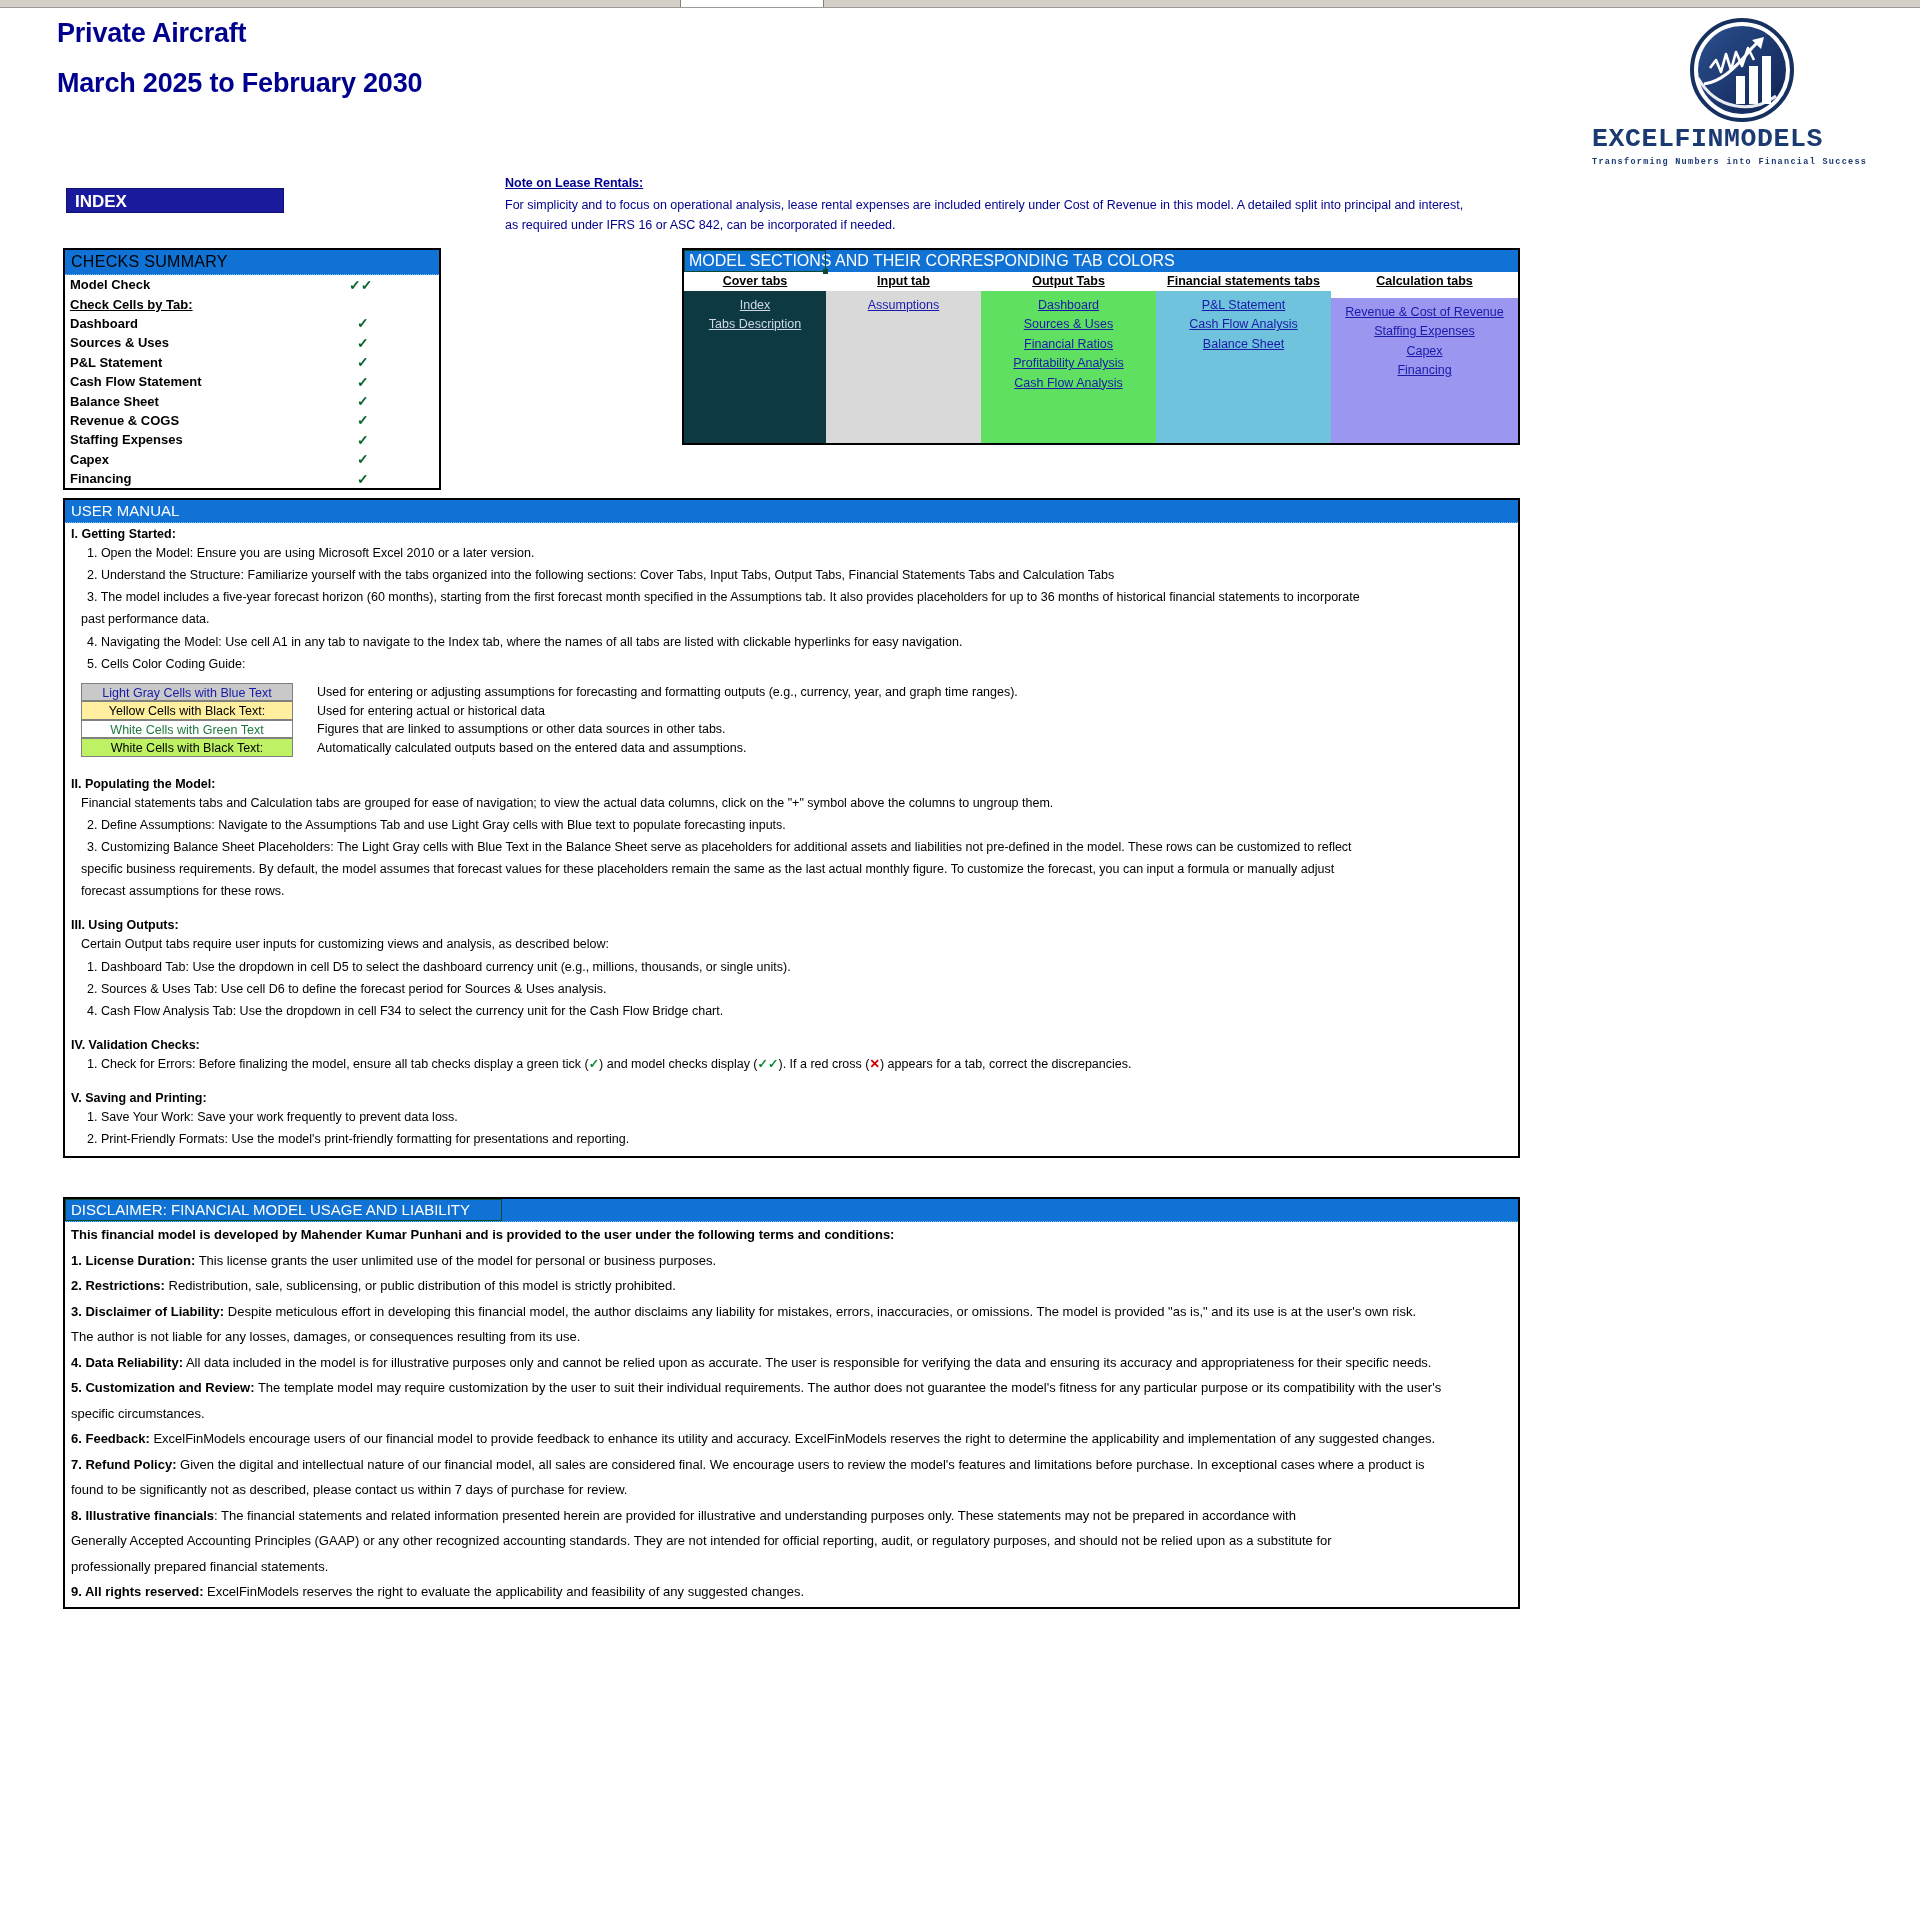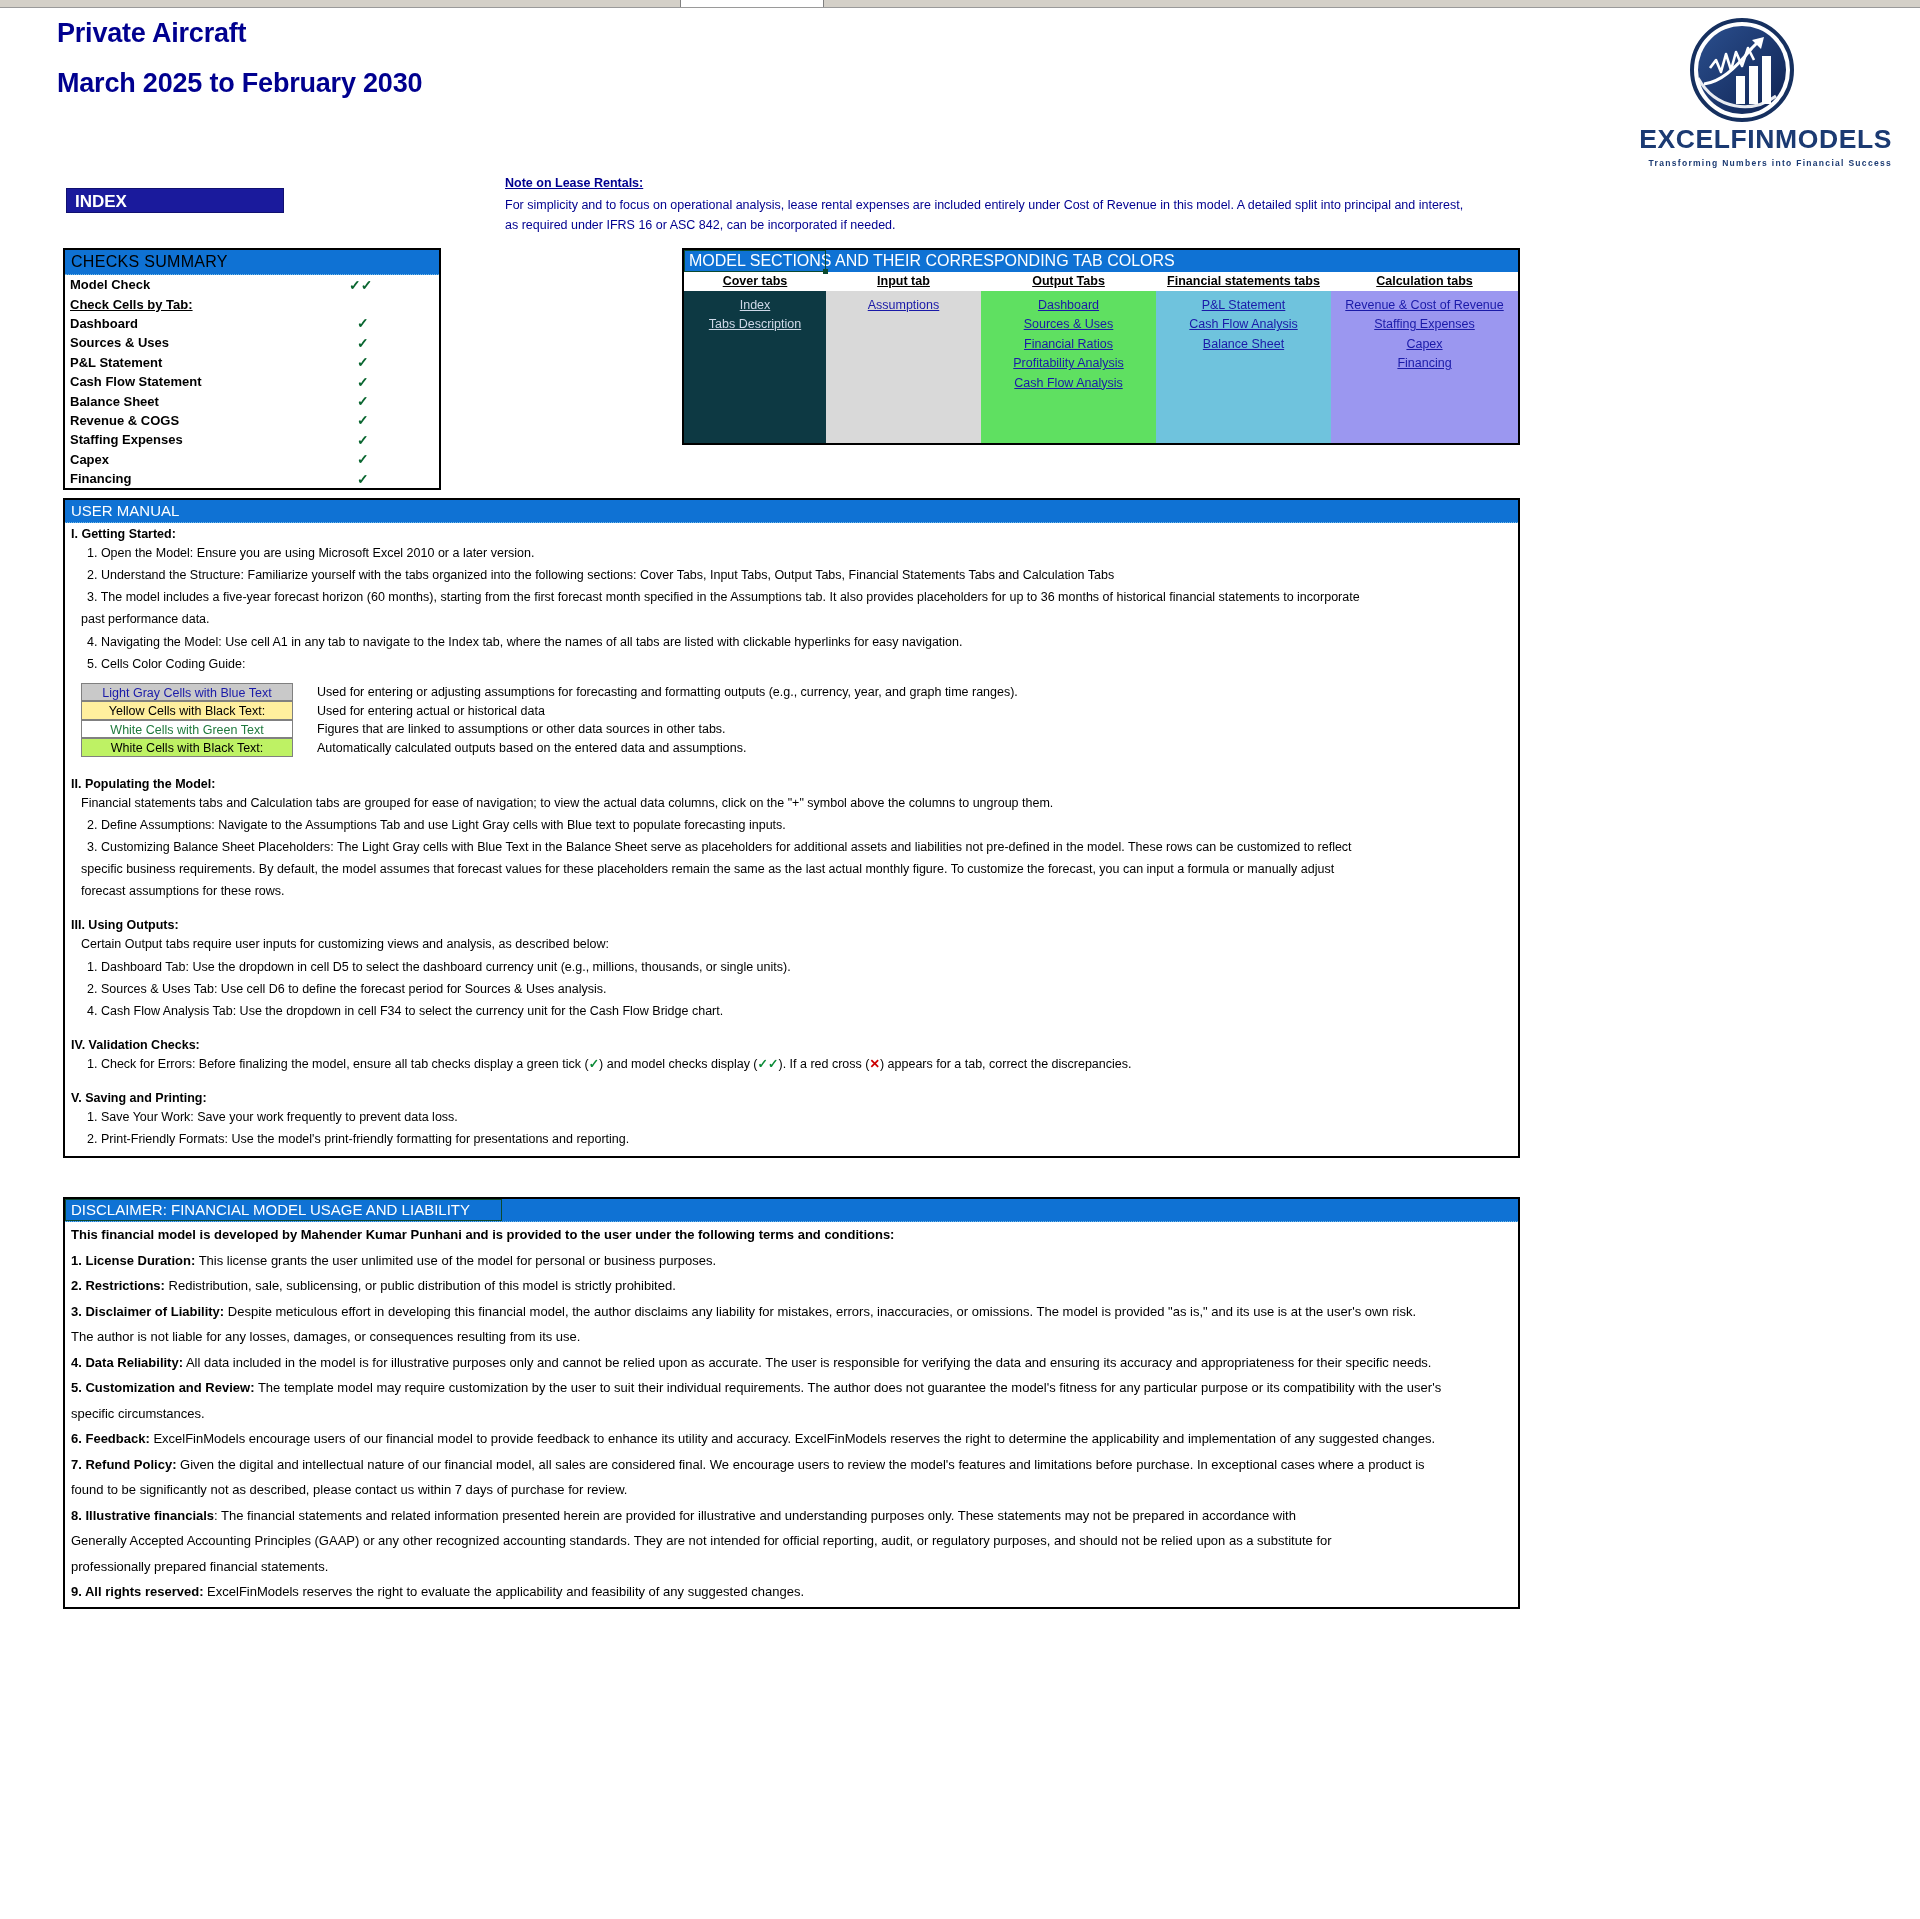--- a/index.html
+++ b/index.html
@@ -96,21 +96,22 @@
     display: block;
     margin-bottom: 3px;
   }
 
   
   .logo-wrap {
     position: absolute;
     right: 28px;
     top: 10px;
     width: 300px;
-    text-align: right;
+    text-align: left;
+    font-family: Liberation Mono, monospace;
   }
   .logo-mark { display:block; margin: 0 auto; }
   .logo-name {
     color: #1b3a72;
     font-weight: bold;
     font-size: 26.5px;
     letter-spacing: 0.6px;
     margin-top: 2px;
   }
   .logo-tag {
@@ -218,21 +219,21 @@
     font-size: 12.5px;
     text-decoration: underline;
     line-height: 19.4px;
     cursor: pointer;
   }
   .c-cover  { background: #0d3943; }
   .c-cover a { color: #cfd8e8 !important; }
   .c-input  { background: #d9d9d9; }
   .c-output { background: #5fe061; }
   .c-fin    { background: #6fc3dd; }
-  .c-calc   { background: #9b97f0; }
+  .c-calc   { background: #9b97f0; margin-top: 7px; }
 
   .w-cover { flex: 0 0 142px; }
   .w-input { flex: 0 0 155px; }
   .w-output{ flex: 0 0 175px; }
   .w-fin   { flex: 0 0 175px; }
   .w-calc  { flex: 0 0 187px; }
 
   
   .manual {
     position: absolute;

